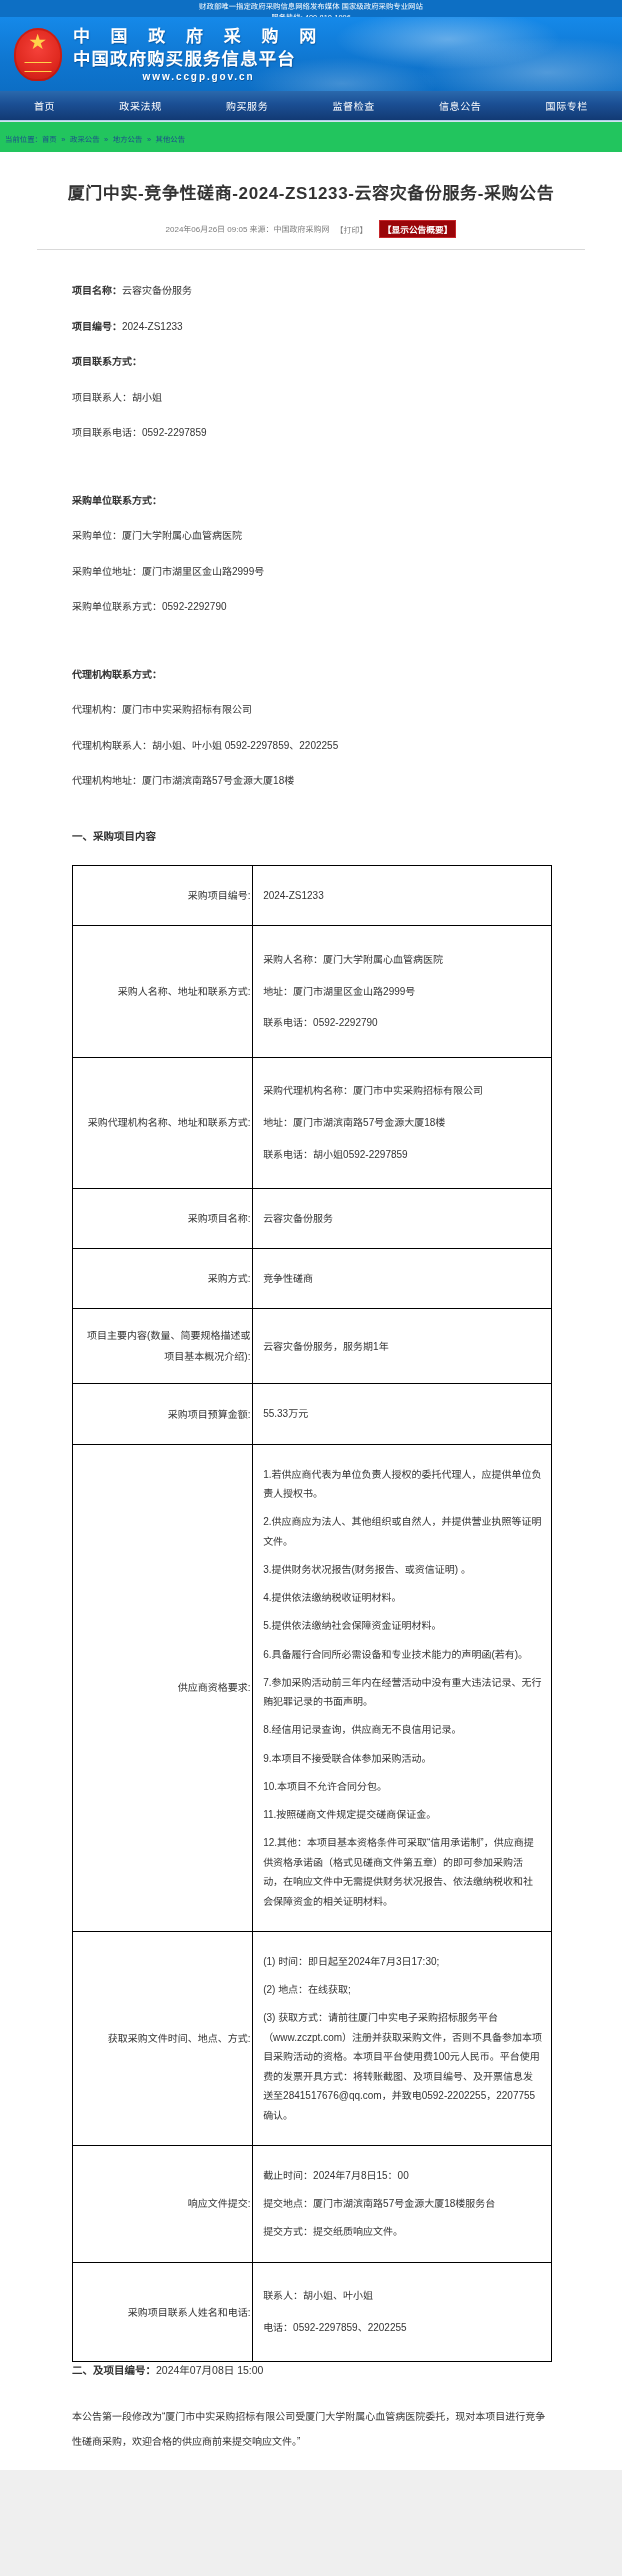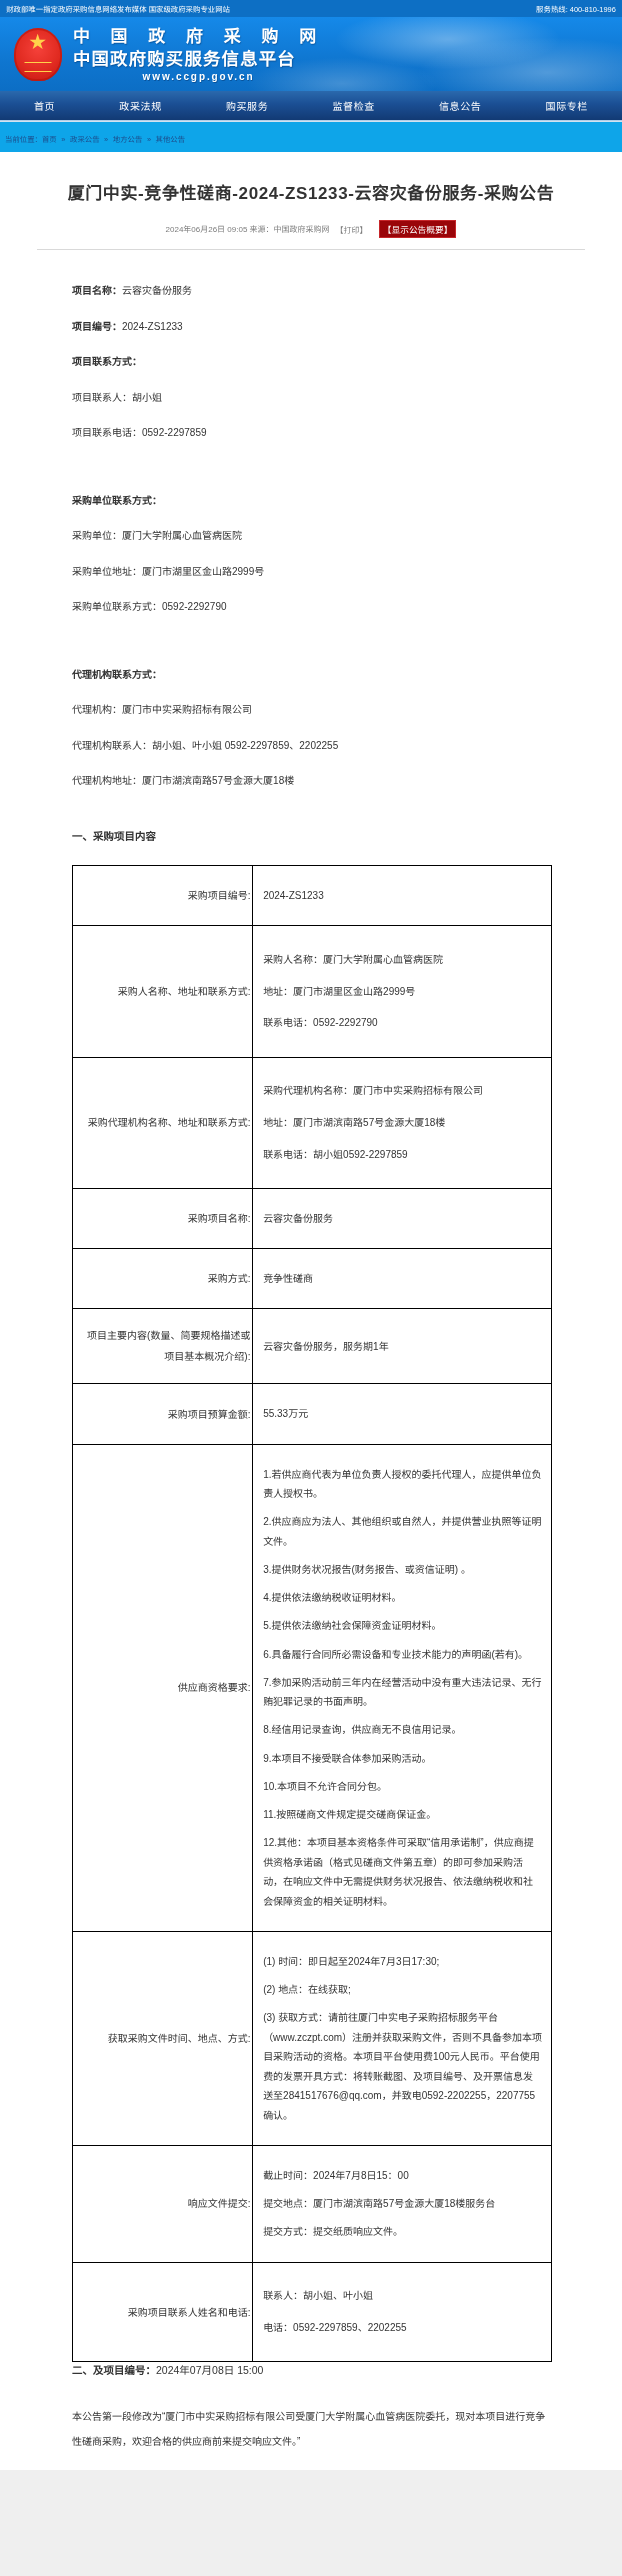--- a/index.html
+++ b/index.html
@@ -1,21 +1,21 @@
 <!DOCTYPE html>
 <html lang="zh-CN" style="font-size:10px"><head>
 <meta charset="utf-8">
 <style>
   * { margin:0; padding:0; box-sizing:border-box; }
   html,body { background:#efefef; font-family:"Liberation Sans","DejaVu Sans",sans-serif; color:#333; }
   .page { width:622px; margin:0 auto; background:#efefef; }
 
   
   .topbar { height:17.4px; background:#0d6fc4; color:#fff; font-size:7.4px;
-            display:flex; align-items:center; justify-content:space-between; padding:0 6.2px; }
+            display:flex; align-items:center; justify-content:space-between; padding:0 6.2px;flex-direction:column; }
 
   
   .banner { height:74px; position:relative; overflow:hidden;
     background:
       radial-gradient(ellipse 161px 43px at 72% 30%, rgba(255,255,255,.35), rgba(255,255,255,0) 70%),
       radial-gradient(ellipse 186px 50px at 88% 75%, rgba(255,255,255,.28), rgba(255,255,255,0) 70%),
       radial-gradient(ellipse 137px 37px at 55% 90%, rgba(255,255,255,.22), rgba(255,255,255,0) 70%),
       linear-gradient(180deg,#1589e9 0%,#0f76d0 60%,#0c6ec5 100%);
     display:flex; align-items:center; }
   .emblem { width:48px; height:53px; margin-left:13.7px; position:relative; flex:0 0 auto;
@@ -33,33 +33,33 @@
   .brand .site-url  { font-size:10px; font-weight:bold; letter-spacing:1.9px; text-align:center;
                       line-height:16px; text-shadow:0.6px 0.6px 0.6px rgba(0,40,90,.4); }
 
   
   .nav { height:29px; background:linear-gradient(180deg,#2a69ad 0%,#1b4f94 45%,#123a74 100%);
          display:flex; align-items:center; justify-content:space-between; padding:0 34px; }
   .nav a { color:#fff; font-size:10px; text-decoration:none; letter-spacing:0.6px; }
   .nav-shine { height:1.9px; background:linear-gradient(180deg,#9cc3e5,#e4ecf3); }
 
   
-  .crumb-zone { padding:10.5px 5px 8.7px; background:#0ea5e9; }
+  .crumb-zone { padding:10.5px 5px 8.7px; background:#22c55e; }
   .crumb { font-size:7.4px; color:#1d4d8c; }
   .crumb a { color:#1d4d8c; text-decoration:none; }
   .crumb .sep { margin:0 2.5px; color:#1d4d8c; }
 
   
   .panel { background:#fff; padding:27px 0 16px; }
   .article-title { text-align:center; font-size:17px; font-weight:bold; color:#333;
                    letter-spacing:0.6px; margin:0 25px 16px; }
   .meta { text-align:center; font-size:8px; color:#7c7c7c; }
   .meta .print { color:#7c7c7c; text-decoration:none; margin-left:3.7px; }
   .badge { display:inline-block; margin-left:9px; background:#9a0509; border:0.6px solid #c6262a;
-           color:#fff; font-size:8.7px; font-weight:normal; padding:1.2px 3.1px; }
+           color:#fff; font-size:8.7px; font-weight:bold; padding:1.2px 3.1px; }
   .rule { border:none; border-top:0.6px solid #d9d9d9; margin:11.2px 37px 0; }
 
   .content { margin:0 70px 0 72px; font-size:10px; }
   .intro { margin-top:26px; text-indent:2em; line-height:2.4; }
 
   .fields { margin-top:35px; }
   .fields p { margin:0 0 23px; line-height:1.25; }
   .fields p.gap { margin-bottom:55px; }
   .flabel-bold { font-weight:bold; }
 

